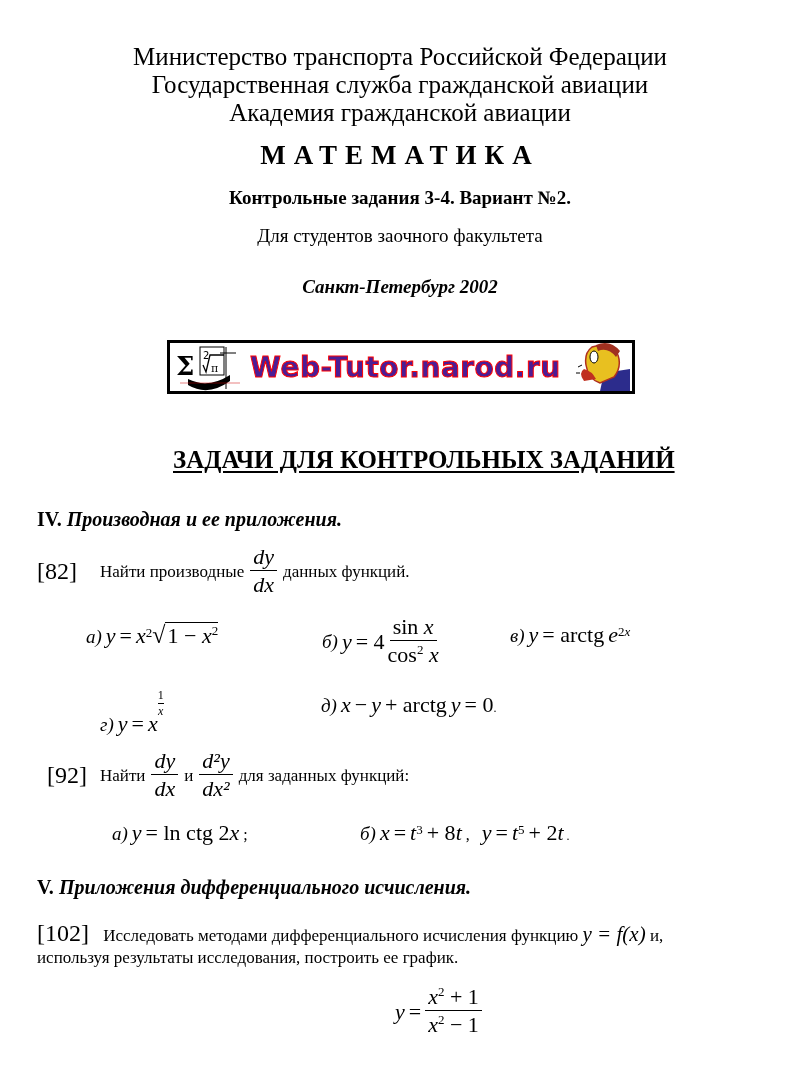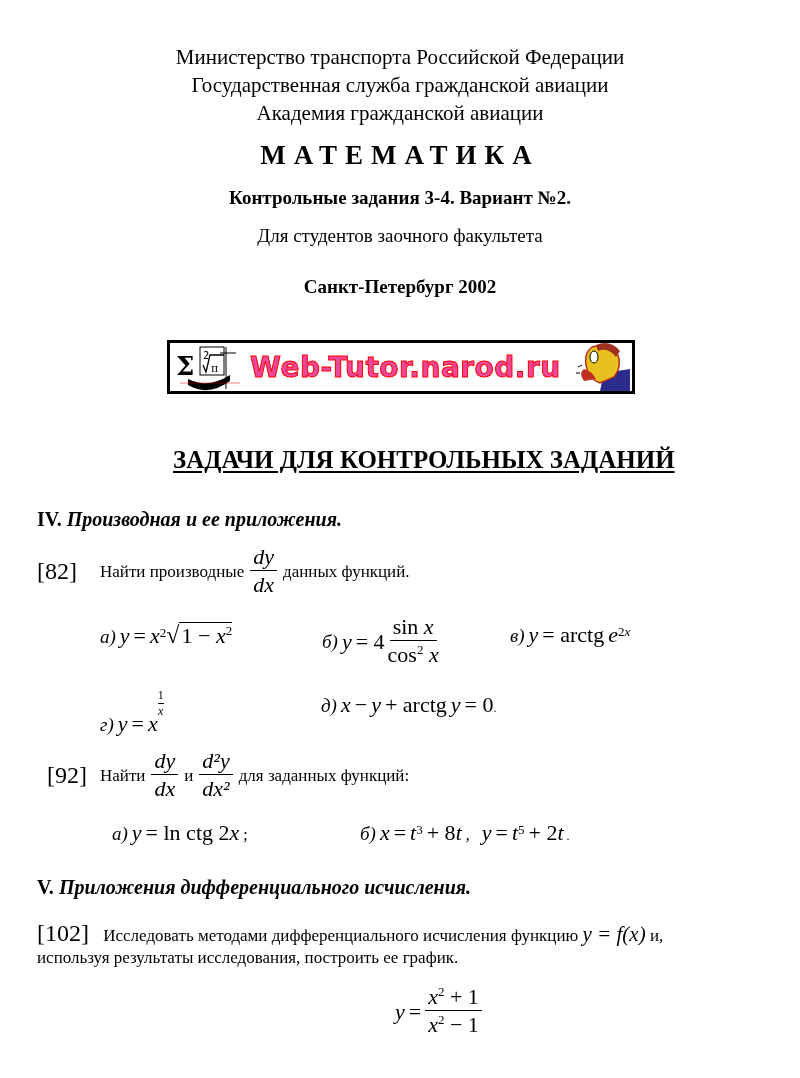--- a/index.html
+++ b/index.html
@@ -1,24 +1,24 @@
 <!DOCTYPE html>
 <html><head>
 <meta charset="utf-8">
 <style>
   html, body { margin: 0; padding: 0; background: #ffffff; }
   body { width: 800px; height: 1078px; position: relative; overflow: hidden; color: #000; font-family: "Liberation Serif", serif; }
   .abs { position: absolute; }
   .center { left: 0; width: 800px; text-align: center; }
-  .hdr { font-size: 21px; line-height: 28px; }
+  .hdr { font-size: 25px; line-height: 28px; }
   .title { font-size: 27px; font-weight: bold; letter-spacing: 8px; }
   .sub-b { font-size: 19px; font-weight: bold; }
   .sub { font-size: 19px; }
   .banner { left: 167px; top: 340px; width: 468px; height: 54px; border: 3px solid #000; background: #fff; box-sizing: border-box; }
-  .banner-text { position: absolute; left: 80px; top: 8px; font-family: "DejaVu Sans", sans-serif; font-weight: bold; font-size: 28px; color: #ec4899; letter-spacing: 0.5px; -webkit-text-stroke: 1px #ff0000; }
+  .banner-text { position: absolute; left: 80px; top: 8px; font-family: "DejaVu Sans", sans-serif; font-weight: bold; font-size: 28px; color: #4c1d95; letter-spacing: 0.5px; -webkit-text-stroke: 1px #ff0000; }
   .logo { position: absolute; left: 4px; top: 2px; width: 70px; height: 46px; }
   .face { position: absolute; right: 2px; top: 0; width: 60px; height: 48px; }
   .tasks-title { font-size: 25px; font-weight: bold; text-decoration: underline; text-underline-offset: 3px; }
   .section { left: 37px; font-family: Liberation Serif, serif; font-size: 20px; font-weight: bold; }
   .section i { font-style: italic; }
   .txt { font-size: 17px; font-family: "Liberation Serif", serif; }
   .num { font-size: 24px; }
   .m { font-family: "Liberation Serif", serif; font-style: italic; font-size: 22px; }
   .mr { font-family: "Liberation Serif", serif; font-style: normal; font-size: 22px; }
   .frac { display: inline-flex; flex-direction: column; align-items: center; vertical-align: middle; }
@@ -31,21 +31,21 @@
 </style>
 </head>
 <body>
 
 <div class="abs center hdr" style="top:43px;">Министерство транспорта Российской Федерации</div>
 <div class="abs center hdr" style="top:71px;">Государственная служба гражданской авиации</div>
 <div class="abs center hdr" style="top:99px;">Академия гражданской авиации</div>
 <div class="abs center title" style="top:140px;">МАТЕМАТИКА</div>
 <div class="abs center sub-b" style="top:187px;">Контрольные задания 3-4. Вариант №2.</div>
 <div class="abs center sub" style="top:225px;">Для студентов заочного факультета</div>
-<div class="abs center sub-b" style="top:276px;">Санкт-Петербург 2002</div>
+<div class="abs center sub-b" style="top:276px;font-style:italic;">Санкт-Петербург 2002</div>
 
 <div class="abs banner">
   <svg class="logo" viewBox="0 0 70 46">
     <path d="M14 40 Q34 52 56 36 L56 30 Q34 44 14 34 Z" fill="#000"></path>
     <text x="2" y="30" font-size="26" font-weight="bold" font-family="DejaVu Serif, serif">Σ</text>
     <rect x="26" y="2" width="24" height="28" fill="#fff" stroke="#000" stroke-width="1"></rect>
     <text x="29" y="14" font-size="10" font-family="DejaVu Sans, sans-serif">2</text>
     <path d="M29 20 L32 27 L36 10 L50 10" stroke="#000" stroke-width="1.3" fill="none"></path>
     <text x="37" y="27" font-size="11" font-family="DejaVu Serif, serif">π</text>
     <line x1="52" y1="2" x2="52" y2="44" stroke="#000" stroke-width="1"></line>
@@ -73,21 +73,21 @@
 <div class="abs txt" style="left:37px; top:544px; display:flex; align-items:center;">
   <span class="num" style="width:63px;">[82]</span>
   <span>Найти производные</span>
   <span class="frac m" style="margin:0 6px;">
     <span class="n">dy</span>
     <span class="d">dx</span>
   </span>
   <span>данных функций.</span>
 </div>
 
-<div class="abs" style="left:100px; top:622px;text-align:center;">
+<div class="abs" style="left:86px; top:622px;text-align:center;">
   <span class="lbl">а)</span> <span class="m">y</span> <span class="mr">=</span> <span class="m">x</span><sup>2</sup><span class="radical">√</span><span class="mr sqrt">1 − <i>x</i><sup>2</sup></span>
 </div>
 <div class="abs" style="left:322px; top:614px; display:flex; align-items:center;">
   <span class="lbl">б)</span>&nbsp;<span class="m">y</span>&nbsp;<span class="mr">= 4</span>
   <span class="frac mr">
     <span class="n">sin <i>x</i></span>
     <span class="d">cos<sup>2</sup> <i>x</i></span>
   </span>
 </div>
 <div class="abs" style="left:510px; top:622px;">

